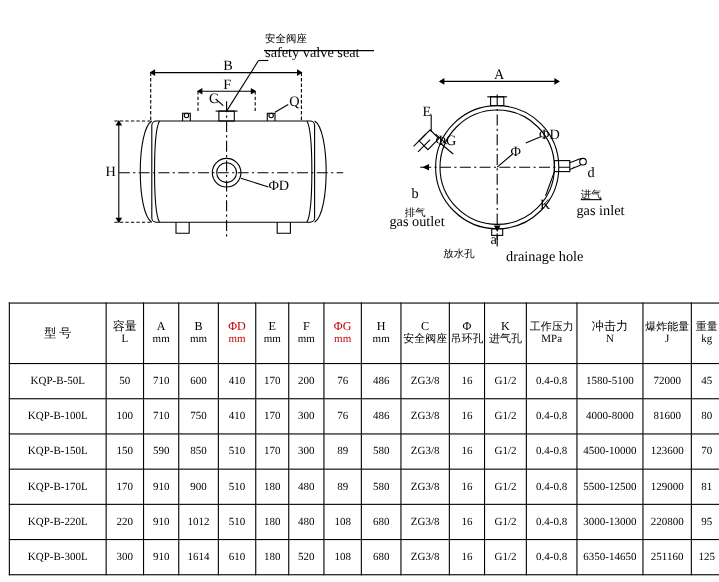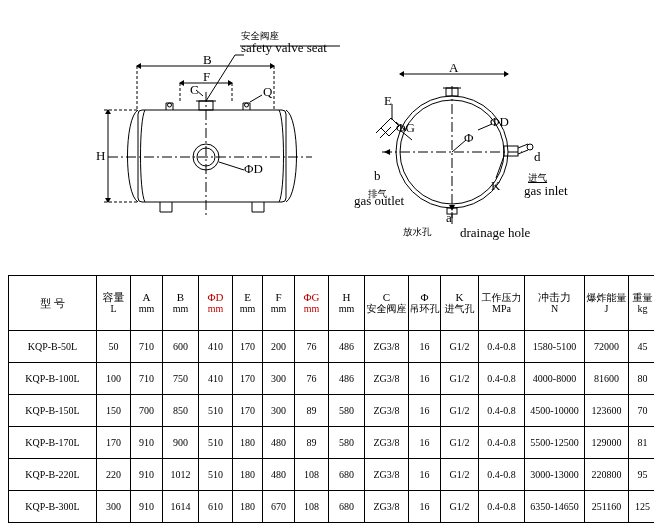--- a/index.html
+++ b/index.html
@@ -329,21 +329,21 @@
           <td>16</td>
           <td>G1/2</td>
           <td>0.4-0.8</td>
           <td>4000-8000</td>
           <td>81600</td>
           <td>80</td>
         </tr>
         <tr>
           <td class="model-cell">KQP-B-150L</td>
           <td>150</td>
-          <td>700</td>
+          <td>590</td>
           <td>850</td>
           <td>510</td>
           <td>170</td>
           <td>300</td>
           <td>89</td>
           <td>580</td>
           <td>ZG3/8</td>
           <td>16</td>
           <td>G1/2</td>
           <td>0.4-0.8</td>
@@ -387,21 +387,21 @@
           <td>220800</td>
           <td>95</td>
         </tr>
         <tr>
           <td class="model-cell">KQP-B-300L</td>
           <td>300</td>
           <td>910</td>
           <td>1614</td>
           <td>610</td>
           <td>180</td>
-          <td>670</td>
+          <td>520</td>
           <td>108</td>
           <td>680</td>
           <td>ZG3/8</td>
           <td>16</td>
           <td>G1/2</td>
           <td>0.4-0.8</td>
           <td>6350-14650</td>
           <td>251160</td>
           <td>125</td>
         </tr>

